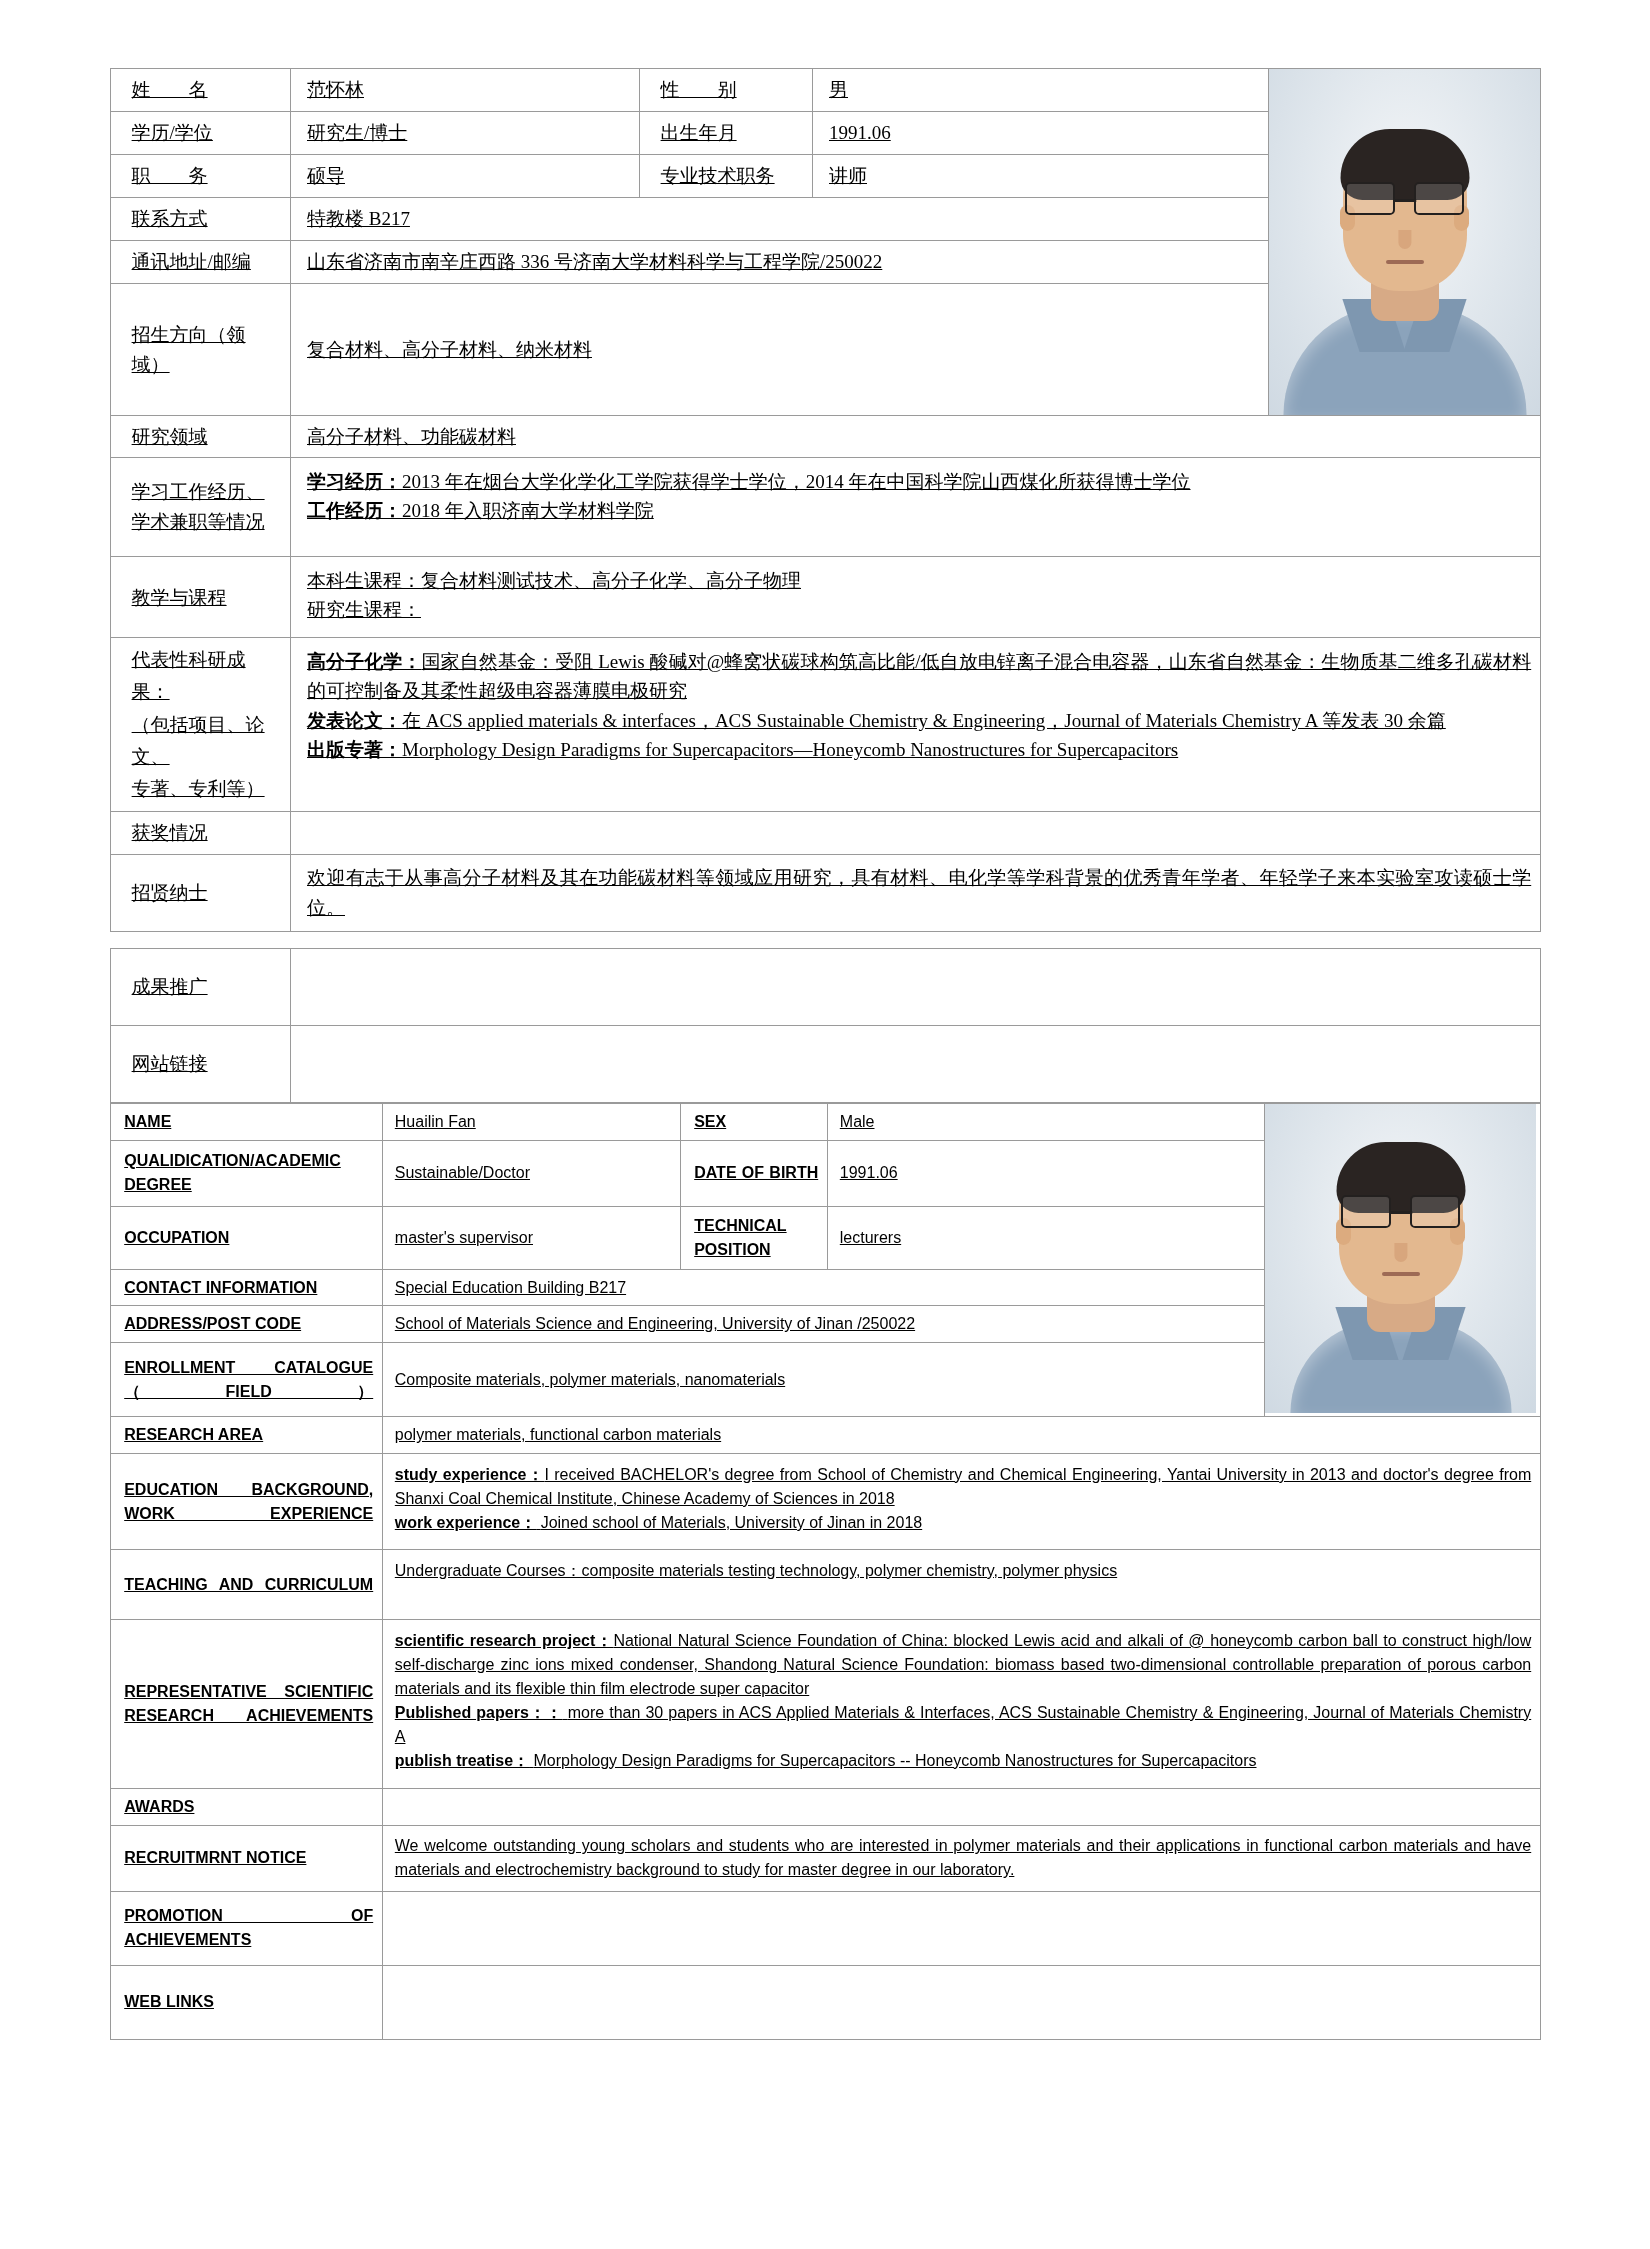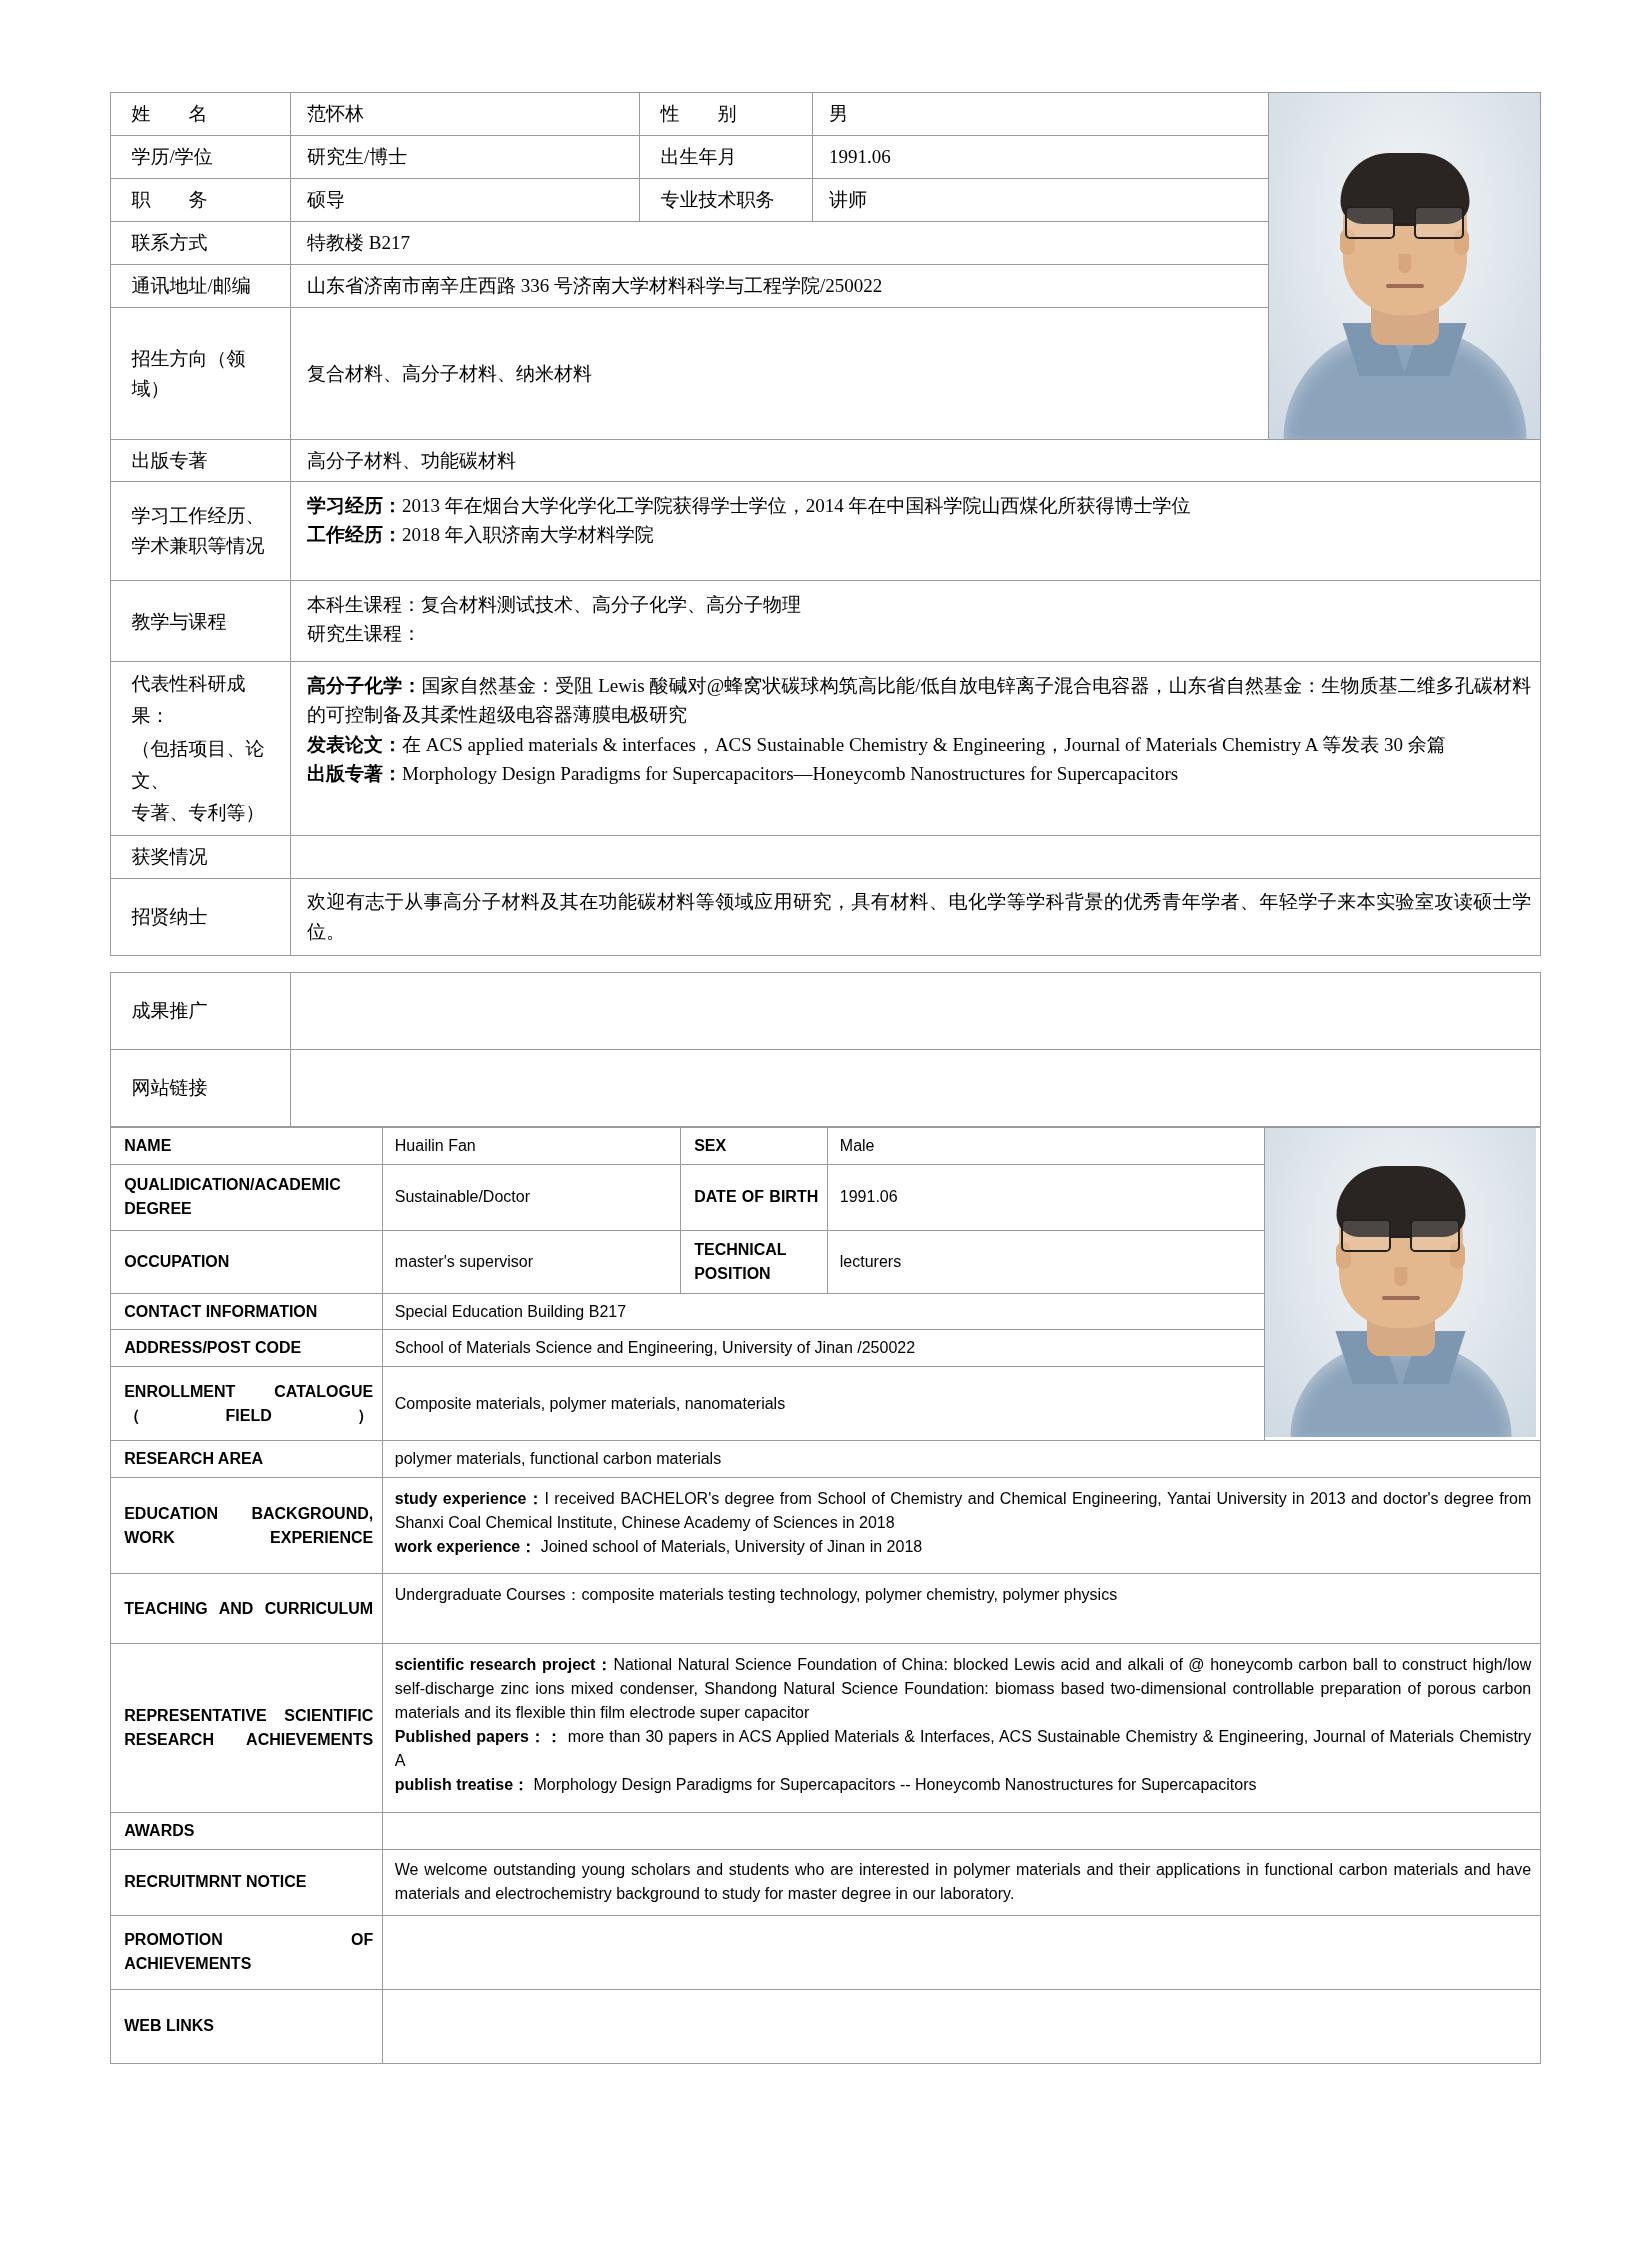--- a/index.html
+++ b/index.html
@@ -8,21 +8,22 @@
     background: #ffffff;
   }
   body {
     width: 1651px;
     font-family: "Liberation Serif", serif;
     color: #000;
   }
   .page {
     width: 1651px;
     box-sizing: border-box;
-    padding: 92px 110px 29px 110px;
+    padding: 68px 110px 29px 110px;
+    text-decoration: underline;
   }
 
   table.doc {
     border-collapse: collapse;
     width: 1430px;
     table-layout: fixed;
   }
   table.doc td {
     border: 0.7px solid #9a9a9a;
     vertical-align: middle;
@@ -272,21 +273,21 @@
       <td class="label">通讯地址/邮编</td>
       <td class="val" colspan="3">山东省济南市南辛庄西路 336 号济南大学材料科学与工程学院/250022</td>
     </tr>
 
     <tr style="height:132px">
       <td class="label">招生方向（领域）</td>
       <td class="val" colspan="3" style="vertical-align:middle">复合材料、高分子材料、纳米材料</td>
     </tr>
 
     <tr>
-      <td class="label">出版专著</td>
+      <td class="label">研究领域</td>
       <td class="val" colspan="4">高分子材料、功能碳材料</td>
     </tr>
 
     <tr style="height:99px">
       <td class="label" style="line-height:1.6">
         <span>学习工作经历、学术兼职等情况</span>
       </td>
       <td class="val" colspan="4" style="vertical-align:top; padding-top:8.8px">
         <div>
           <b>学习经历：</b><span>2013 年在烟台大学化学化工学院获得学士学位，2014 年在中国科学院山西煤化所获得博士学位</span>

